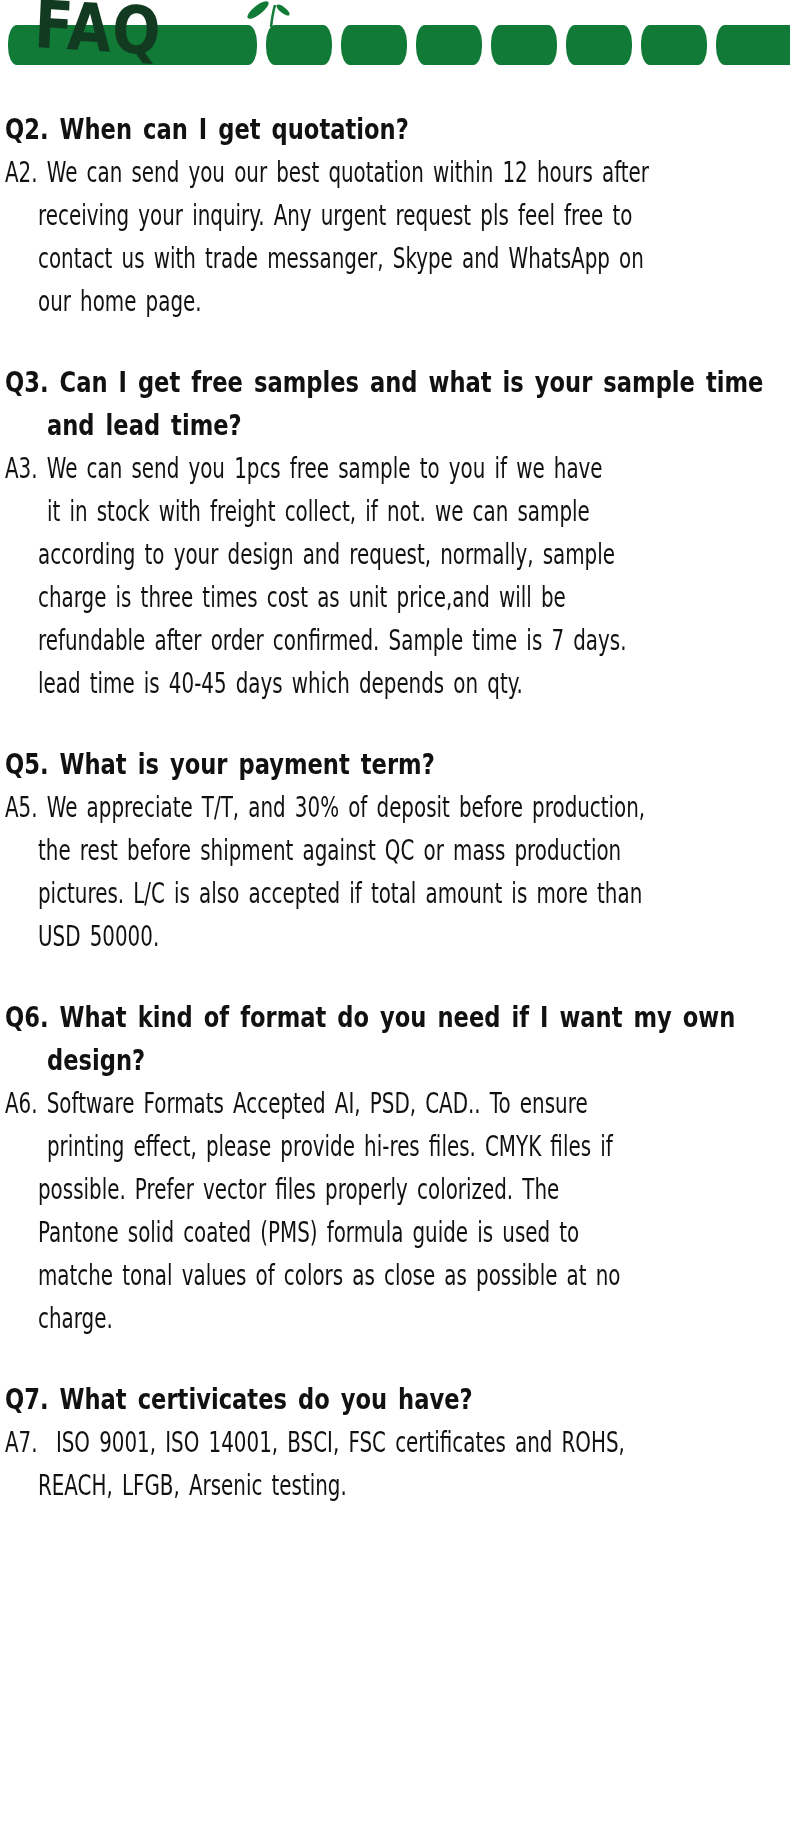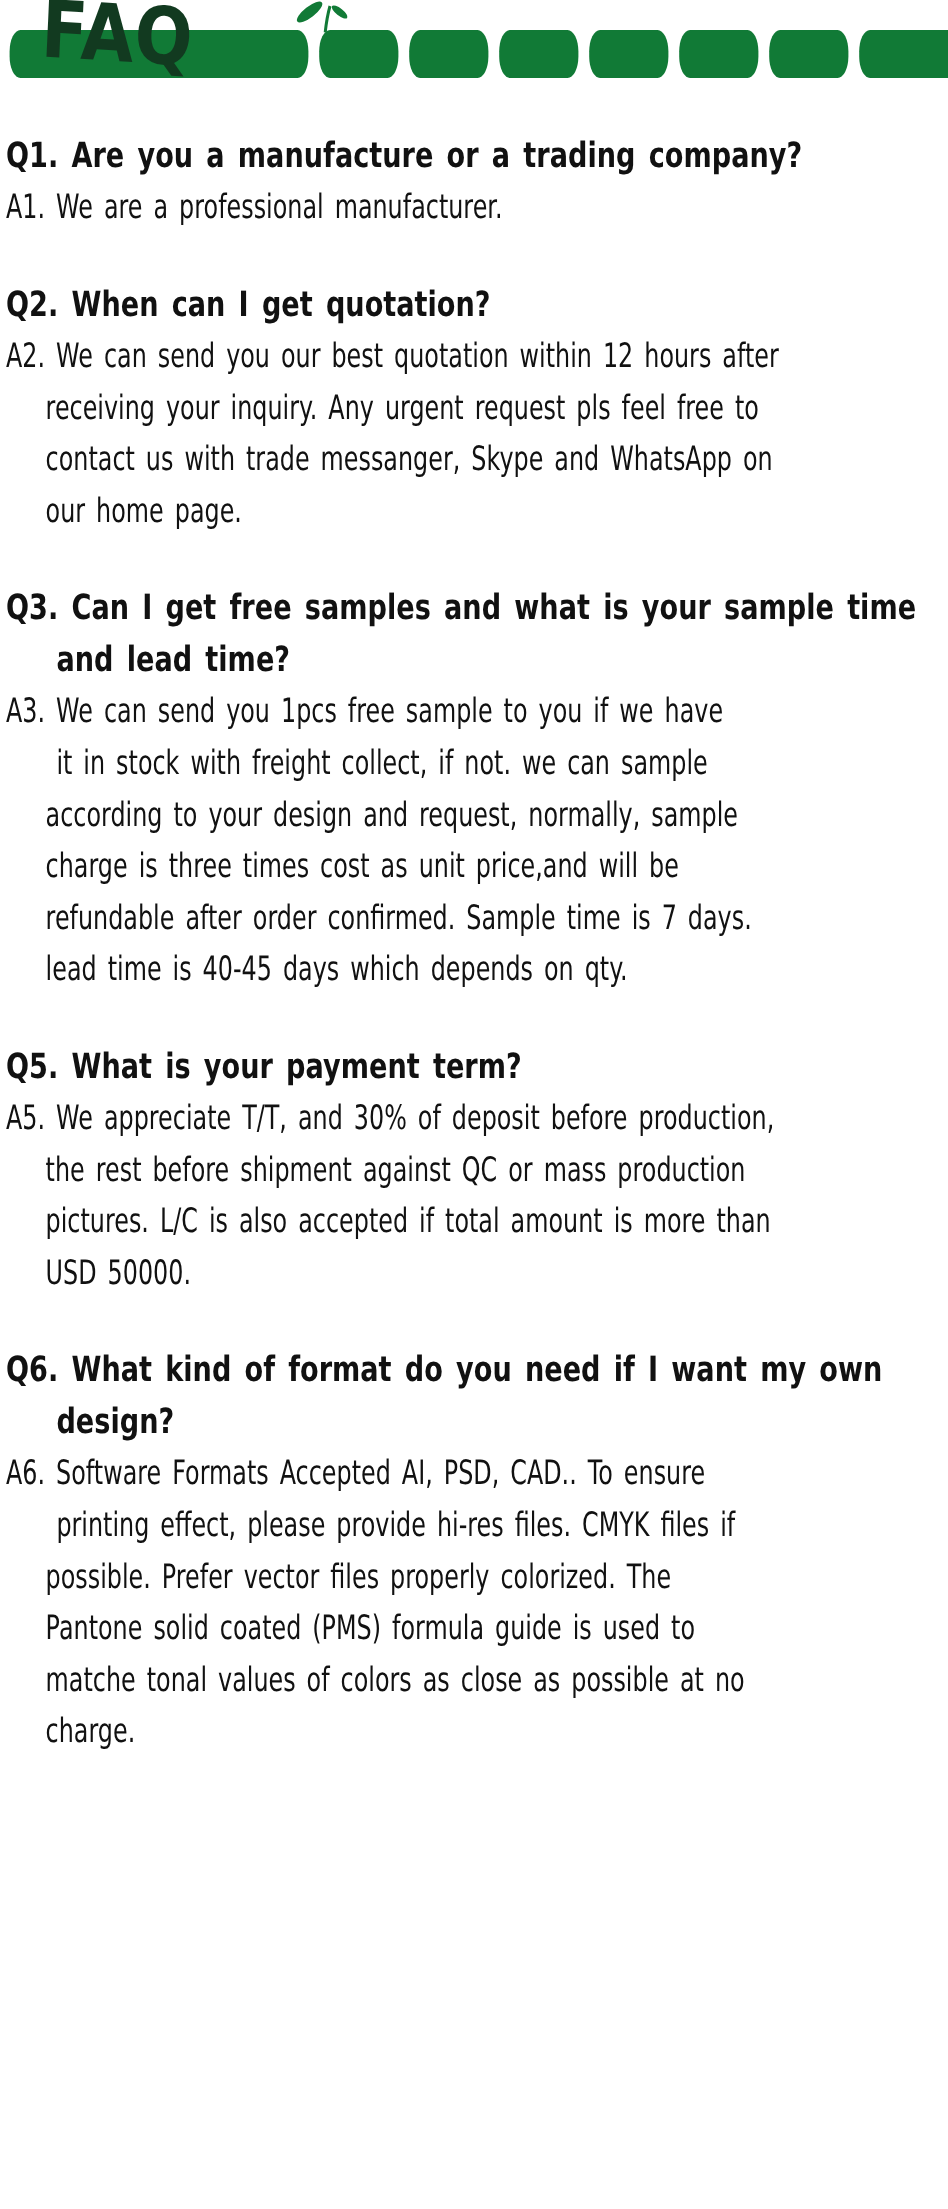--- a/index.html
+++ b/index.html
@@ -65,24 +65,20 @@
   <svg class="leaf-svg" viewBox="0 0 60 30" aria-hidden="true">
     <path d="M 31 27 C 32 18 33 12 35 5" stroke="#117a36" stroke-width="2.5" fill="none"></path>
     <ellipse cx="18" cy="10" rx="13" ry="4.5" fill="#117a36" transform="rotate(-38 18 10)"></ellipse>
     <ellipse cx="43" cy="10" rx="8" ry="3" fill="#117a36" transform="rotate(38 43 10)"></ellipse>
   </svg>
   <div class="faq-title">FAQ</div>
 </div>
 
 <main>
 
-  <section class="sec">
-    <div class="ln q">Q1. Are you a manufacture or a trading company?</div>
-    <div class="ln a">A1. We are a professional manufacturer.</div>
-  </section>
 
   <section class="sec">
     <div class="ln q">Q2. When can I get quotation?</div>
     <div class="ln a">A2. We can send you our best quotation within 12 hours after</div>
     <div class="ln a c1">receiving your inquiry. Any urgent request pls feel free to</div>
     <div class="ln a c1">contact us with trade messanger, Skype and WhatsApp on</div>
     <div class="ln a c1">our home page.</div>
   </section>
 
   <section class="sec">
@@ -109,14 +105,19 @@
     <div class="ln q">Q6. What kind of format do you need if I want my own</div>
     <div class="ln q c2">design?</div>
     <div class="ln a">A6. Software Formats Accepted AI, PSD, CAD.. To ensure</div>
     <div class="ln a c2">printing effect, please provide hi-res files. CMYK files if</div>
     <div class="ln a c1">possible. Prefer vector files properly colorized. The</div>
     <div class="ln a c1">Pantone solid coated (PMS) formula guide is used to</div>
     <div class="ln a c1">matche tonal values of colors as close as possible at no</div>
     <div class="ln a c1">charge.</div>
   </section>
 
+  <section class="sec">
+    <div class="ln q">Q7. What certivicates do you have?</div>
+    <div class="ln a">A7.&nbsp; ISO 9001, ISO 14001, BSCI, FSC certificates and ROHS,</div>
+    <div class="ln a c1">REACH, LFGB, Arsenic testing.</div>
+  </section>
 
 </main>
 
 </body></html>

